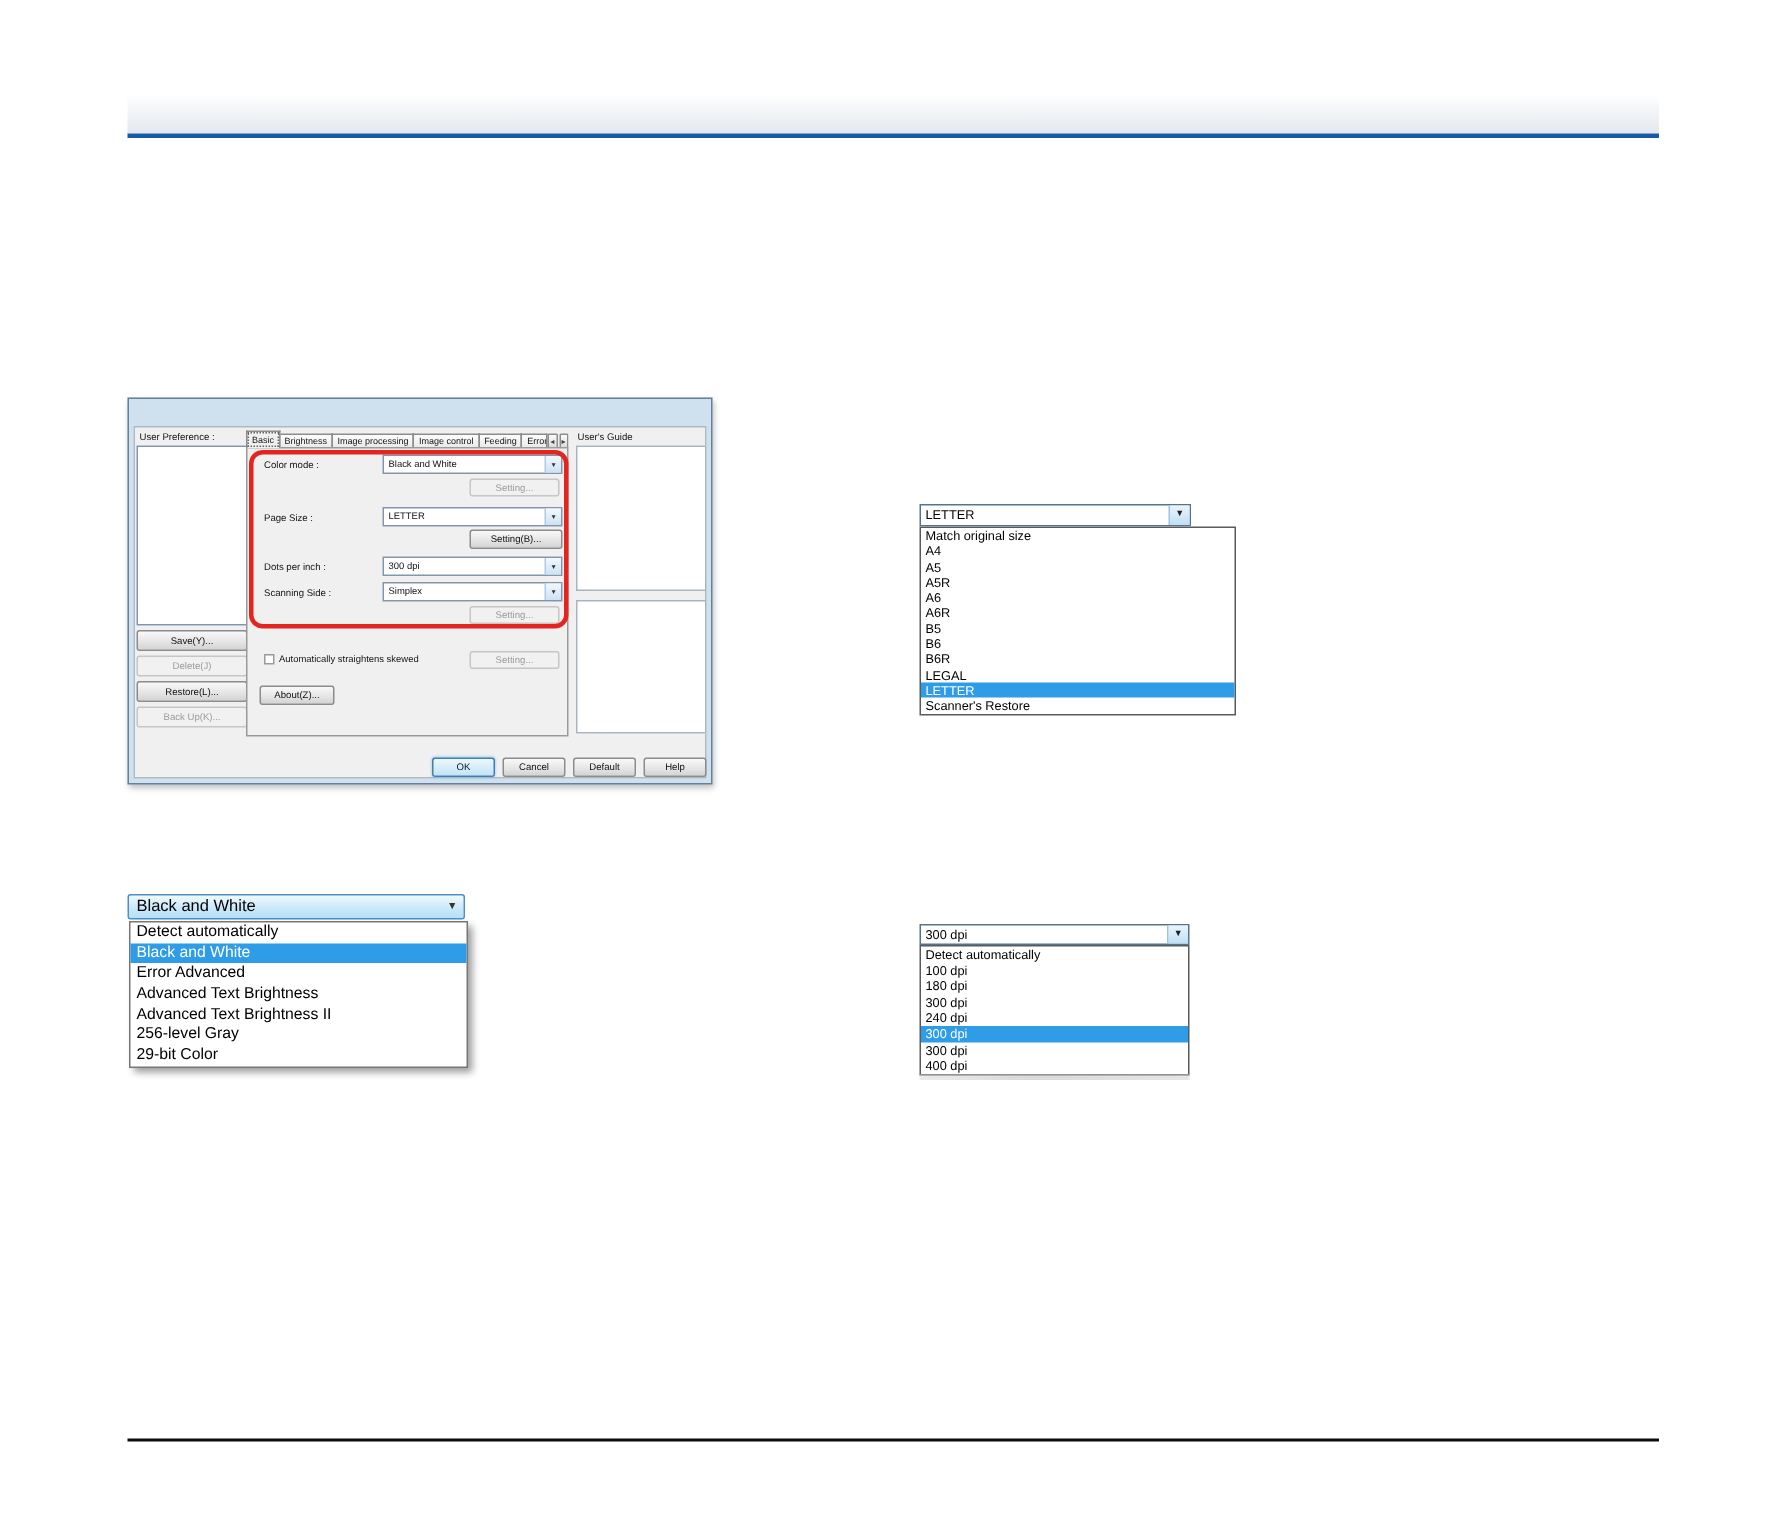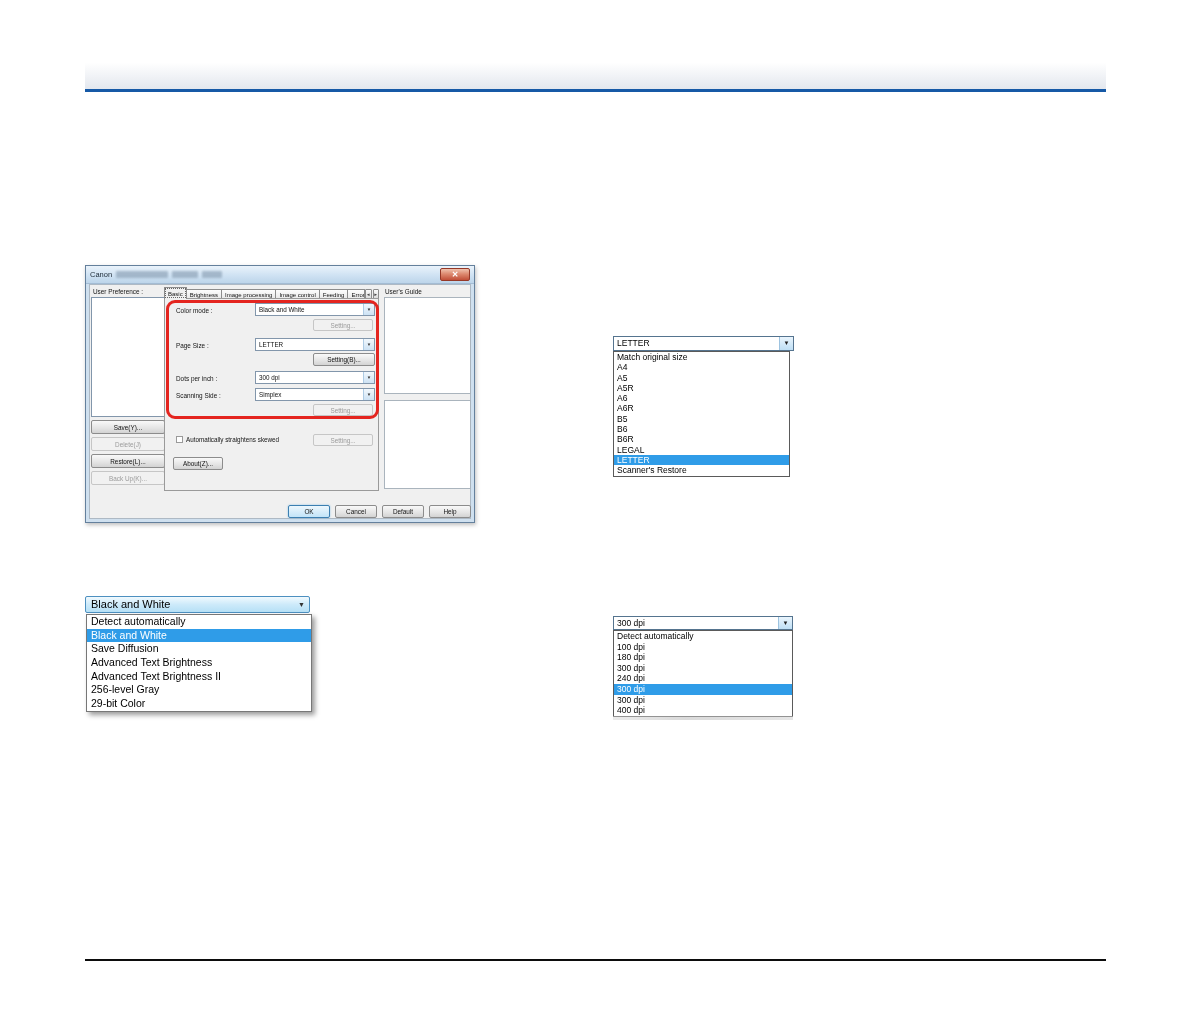--- a/index.html
+++ b/index.html
@@ -86,21 +86,21 @@
   
   .fig-combo { position:absolute; background:#fff; border:1px solid #55748f; color:#000; white-space:nowrap; }
   .fig-combo .arr2 { position:absolute; right:0; top:0; bottom:0; width:14px;
     background:linear-gradient(#eaf5fd,#bfdff5); border-left:1px solid #9dc3e0;
     display:flex; align-items:center; justify-content:center; font-size:6px; color:#222; }
   .fig-list { position:absolute; background:#fff; border:1px solid #5a5a5a; color:#000; }
   .opt { padding-left:3px; white-space:nowrap; overflow:hidden; }
   .opt.sel { background:#2f9ce8; color:#fff; }
 
   .ps-combo { left:613px; top:336px; width:181px; height:15px; font-size:8.5px; line-height:13px; padding-left:3px; }
-  .ps-list  { left:613px; top:351px; width:177px; font-size:8.5px; }
+  .ps-list  { left:613px; top:351px; width:211px; font-size:8.5px; }
   .ps-list .opt { height:10.3px; line-height:10.3px; }
 
   .cm-combo { position:absolute; left:85px; top:596px; width:225px; height:17px;
     background:linear-gradient(#f1fafe,#cdeafa 50%,#b6e0f6); border:1px solid #4d90c0; border-radius:2px;
     font-size:11px; line-height:15px; padding-left:5px; color:#000; }
   .cm-combo .arr2 { position:absolute; right:4px; top:0; bottom:0; display:flex; align-items:center; font-size:7px; color:#333; }
   .cm-list { position:absolute; left:86px; top:614px; width:226px; background:#fff; border:1px solid #777;
     font-size:10.5px; box-shadow:3px 3px 5px rgba(0,0,0,.4); }
   .cm-list .opt { height:13.7px; line-height:13.7px; padding-left:4px; }
 
@@ -110,27 +110,20 @@
   .cropped-sliver { position:absolute; left:613px; top:716px; width:180px; height:4px;
     background:linear-gradient(90deg,#e8e8e8,#d4d4d4 40%,#e2e2e2); border-top:1px solid #9e9e9e; opacity:.85; }
 </style>
 </head>
 <body>
 
 <div class="header-band"></div>
 <div class="footer-rule"></div>
 
 <div class="dialog">
-  <div class="titlebar">
-    <span>Canon</span>
-    <span class="redact r1"></span>
-    <span class="redact r2"></span>
-    <span class="redact r3"></span>
-    <span class="close-btn">✕</span>
-  </div>
   <div class="client"></div>
 
   <span class="dlabel lbl-userpref">User Preference :</span>
   <div class="userpref-list"></div>
 
   <div class="btn btn-save">Save(Y)...</div>
   <div class="btn btn-delete disabled">Delete(J)</div>
   <div class="btn btn-restore">Restore(L)...</div>
   <div class="btn btn-backup disabled">Back Up(K)...</div>
 
@@ -211,21 +204,21 @@
   <div class="opt">Scanner's Restore</div>
 </div>
 
 <div class="cm-combo">
   <span>Black and White</span>
   <span class="arr2">▼</span>
 </div>
 <div class="cm-list">
   <div class="opt">Detect automatically</div>
   <div class="opt sel">Black and White</div>
-  <div class="opt">Save Diffusion</div>
+  <div class="opt">Error Advanced</div>
   <div class="opt">Advanced Text Brightness</div>
   <div class="opt">Advanced Text Brightness II</div>
   <div class="opt">256-level Gray</div>
   <div class="opt">29-bit Color</div>
 </div>
 
 <div class="fig-combo dpi-combo">
   <span>300 dpi</span>
   <span class="arr2">▼</span>
 </div>

